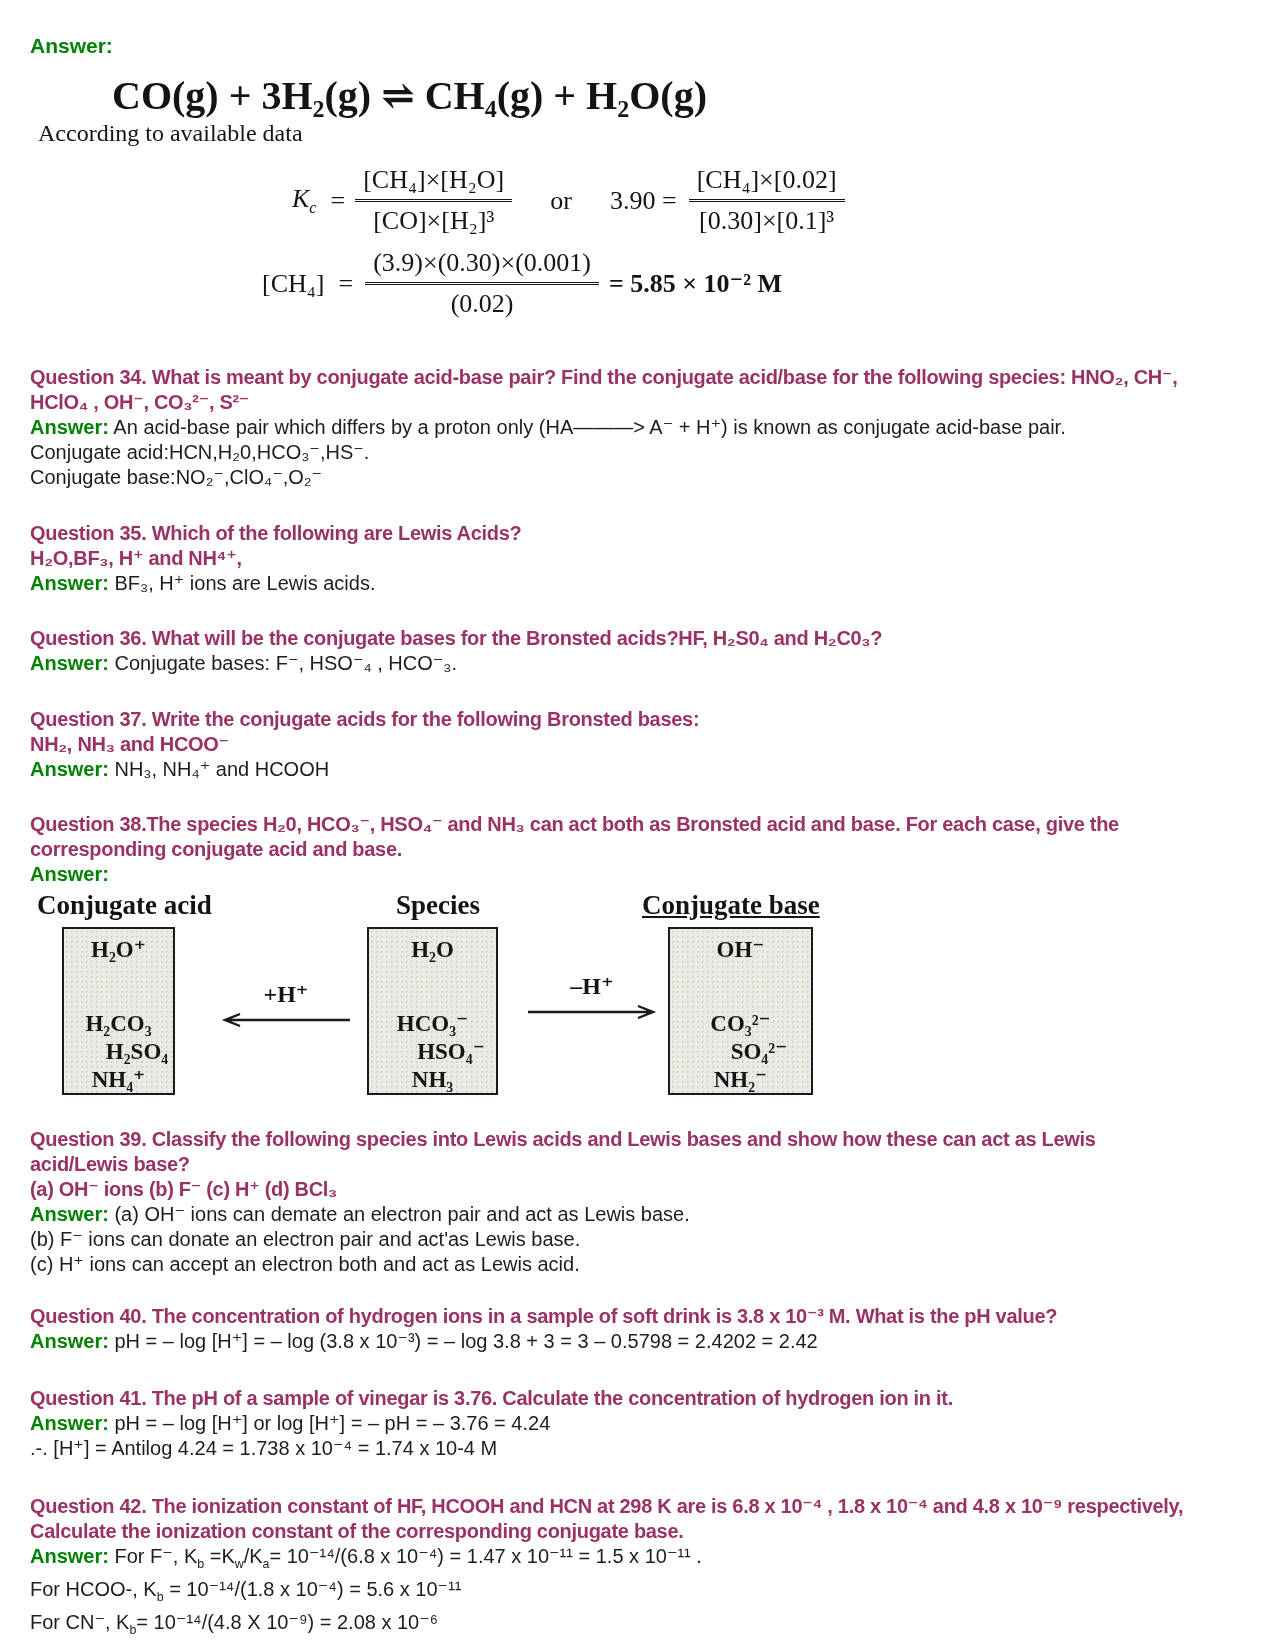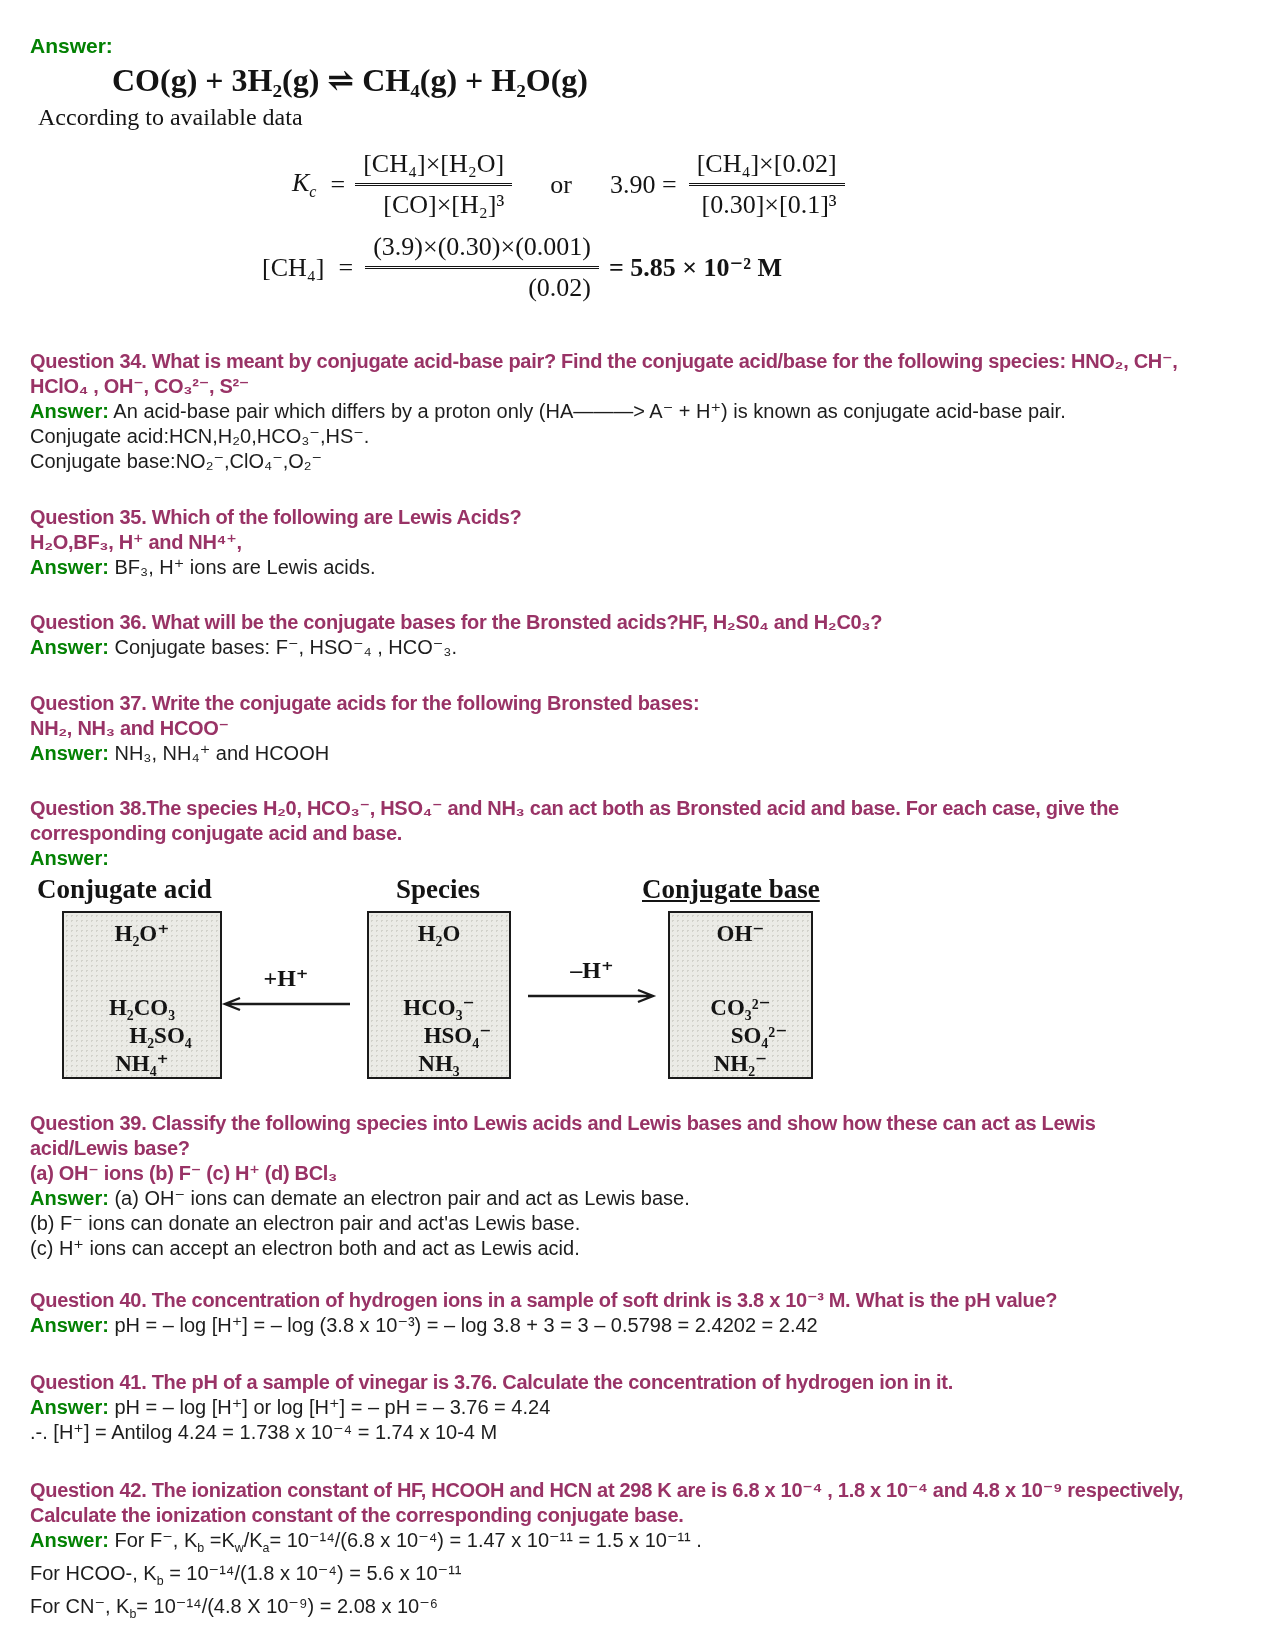--- a/index.html
+++ b/index.html
@@ -14,26 +14,26 @@
     font-family:"Liberation Sans","DejaVu Sans",sans-serif;
     color:var(--body);
   }
   .page{position:relative;width:1275px;height:1650px;padding:0 28px 0 30px;}
   .line{font-size:20px;line-height:25px;white-space:nowrap;}
   .qline{color:var(--question);font-weight:bold;letter-spacing:-0.3px;}
   .ans-label{color:var(--answer);font-weight:bold;}
   .scan{font-family:"Liberation Serif","DejaVu Serif",serif;color:#141414;}
   
   .top-answer-label{margin-top:33px;font-size:21px;line-height:25px;}
-  .equation{margin-top:4px;margin-left:82px;font-size:32px;line-height:36px;font-weight:bold;}
+  .equation{margin-top:20px;margin-left:82px;font-size:40px;line-height:36px;font-weight:bold;}
   .according{margin-top:3px;margin-left:8px;font-size:24px;line-height:32px;}
   .eqrow{display:flex;align-items:center;font-size:26px;}
   .kc-row{margin-top:14px;margin-left:262px;}
   .ch4-row{margin-top:8px;margin-left:232px;}
-  .frac{display:inline-block;text-align:right;vertical-align:middle;}
+  .frac{display:inline-block;text-align:center;vertical-align:middle;}
   .frac .num{padding:2px 8px 4px;border-bottom:3px double #141414;}
   .frac .den{padding:4px 8px 2px;}
   .it{font-style:italic;}
   sub.small{font-size:0.62em;}
   .bold{font-weight:bold;}
   .gap{display:inline-block;}
   
   .block{margin-top:0;}
   
   .diagram{position:relative;height:208px;margin-top:2px;}
@@ -124,28 +124,28 @@
   <div class="block" style="margin-top:30px;">
     <div class="line qline">Question 38.The species H₂0, HCO₃⁻, HSO₄⁻ and NH₃ can act both as Bronsted acid and base. For each case, give the</div>
     <div class="line qline">corresponding conjugate acid and base.</div>
     <div class="line ans-label">Answer:</div>
 
     <div class="diagram scan">
       <div class="diag-header" style="left:7px;">Conjugate acid</div>
       <div class="diag-header" style="left:366px;">Species</div>
       <div class="diag-header" style="left:612px;text-decoration:underline;">Conjugate base</div>
 
-      <div class="diag-box" style="left:32px;width:160px;">
+      <div class="diag-box" style="left:32px;width:113px;">
         <span class="bi1">H₂O⁺</span>
         <span class="bi2">H₂CO₃</span>
         <span class="bi3">H₂SO₄</span>
         <span class="bi4">NH₄⁺</span>
       </div>
 
-      <div class="diag-box" style="left:337px;width:144px;">
+      <div class="diag-box" style="left:337px;width:131px;">
         <span class="bi1">H₂O</span>
         <span class="bi2">HCO₃⁻</span>
         <span class="bi3">HSO₄⁻</span>
         <span class="bi4">NH₃</span>
       </div>
 
       <div class="diag-box" style="left:638px;width:145px;">
         <span class="bi1">OH⁻</span>
         <span class="bi2">CO₃²⁻</span>
         <span class="bi3">SO₄²⁻</span>

